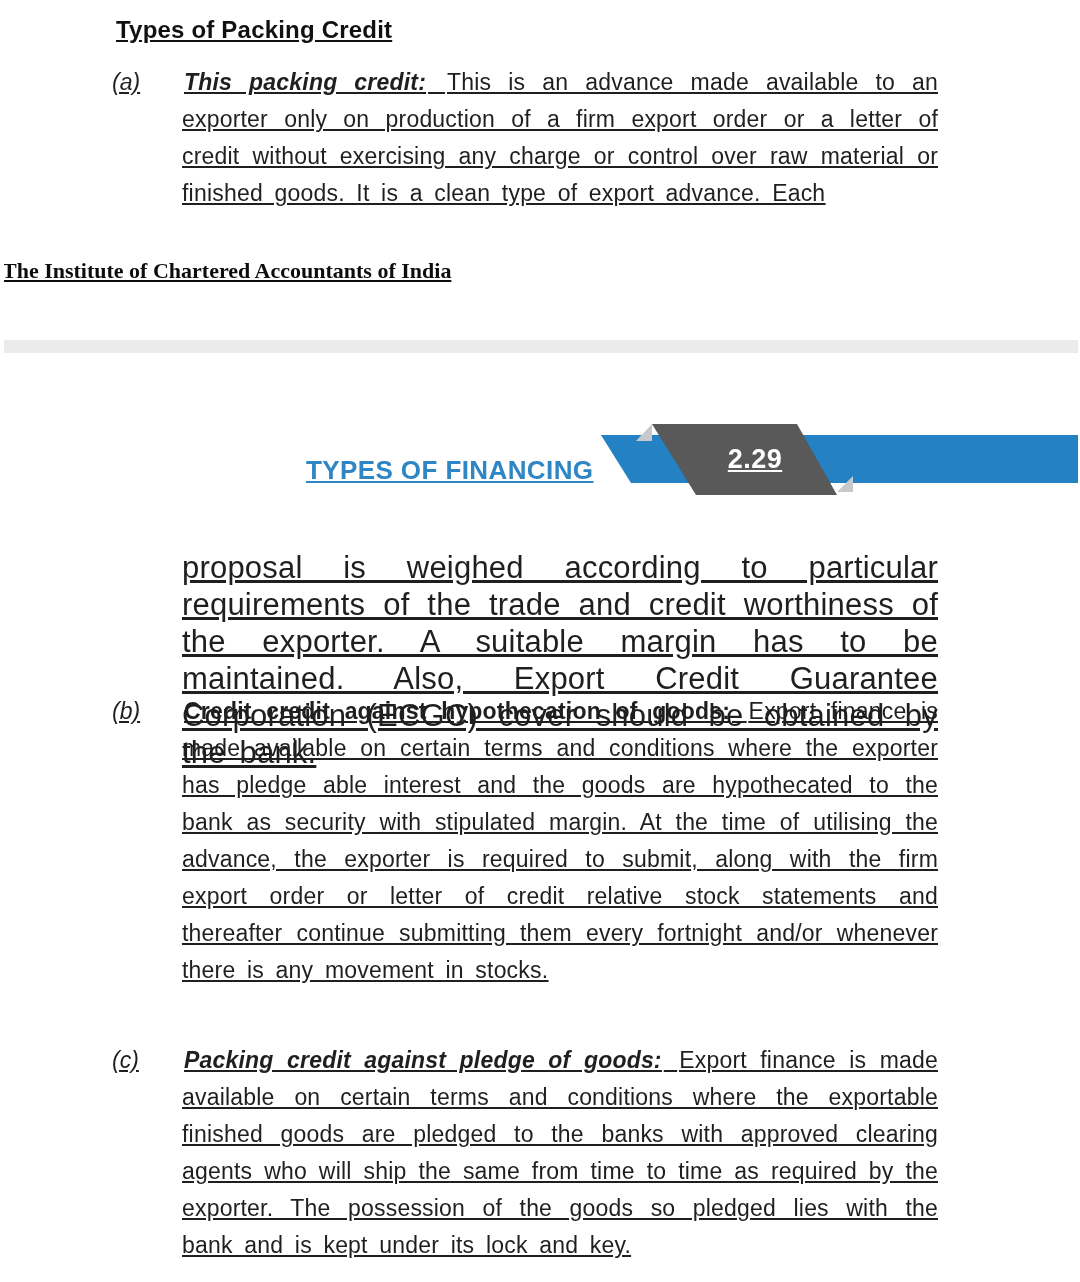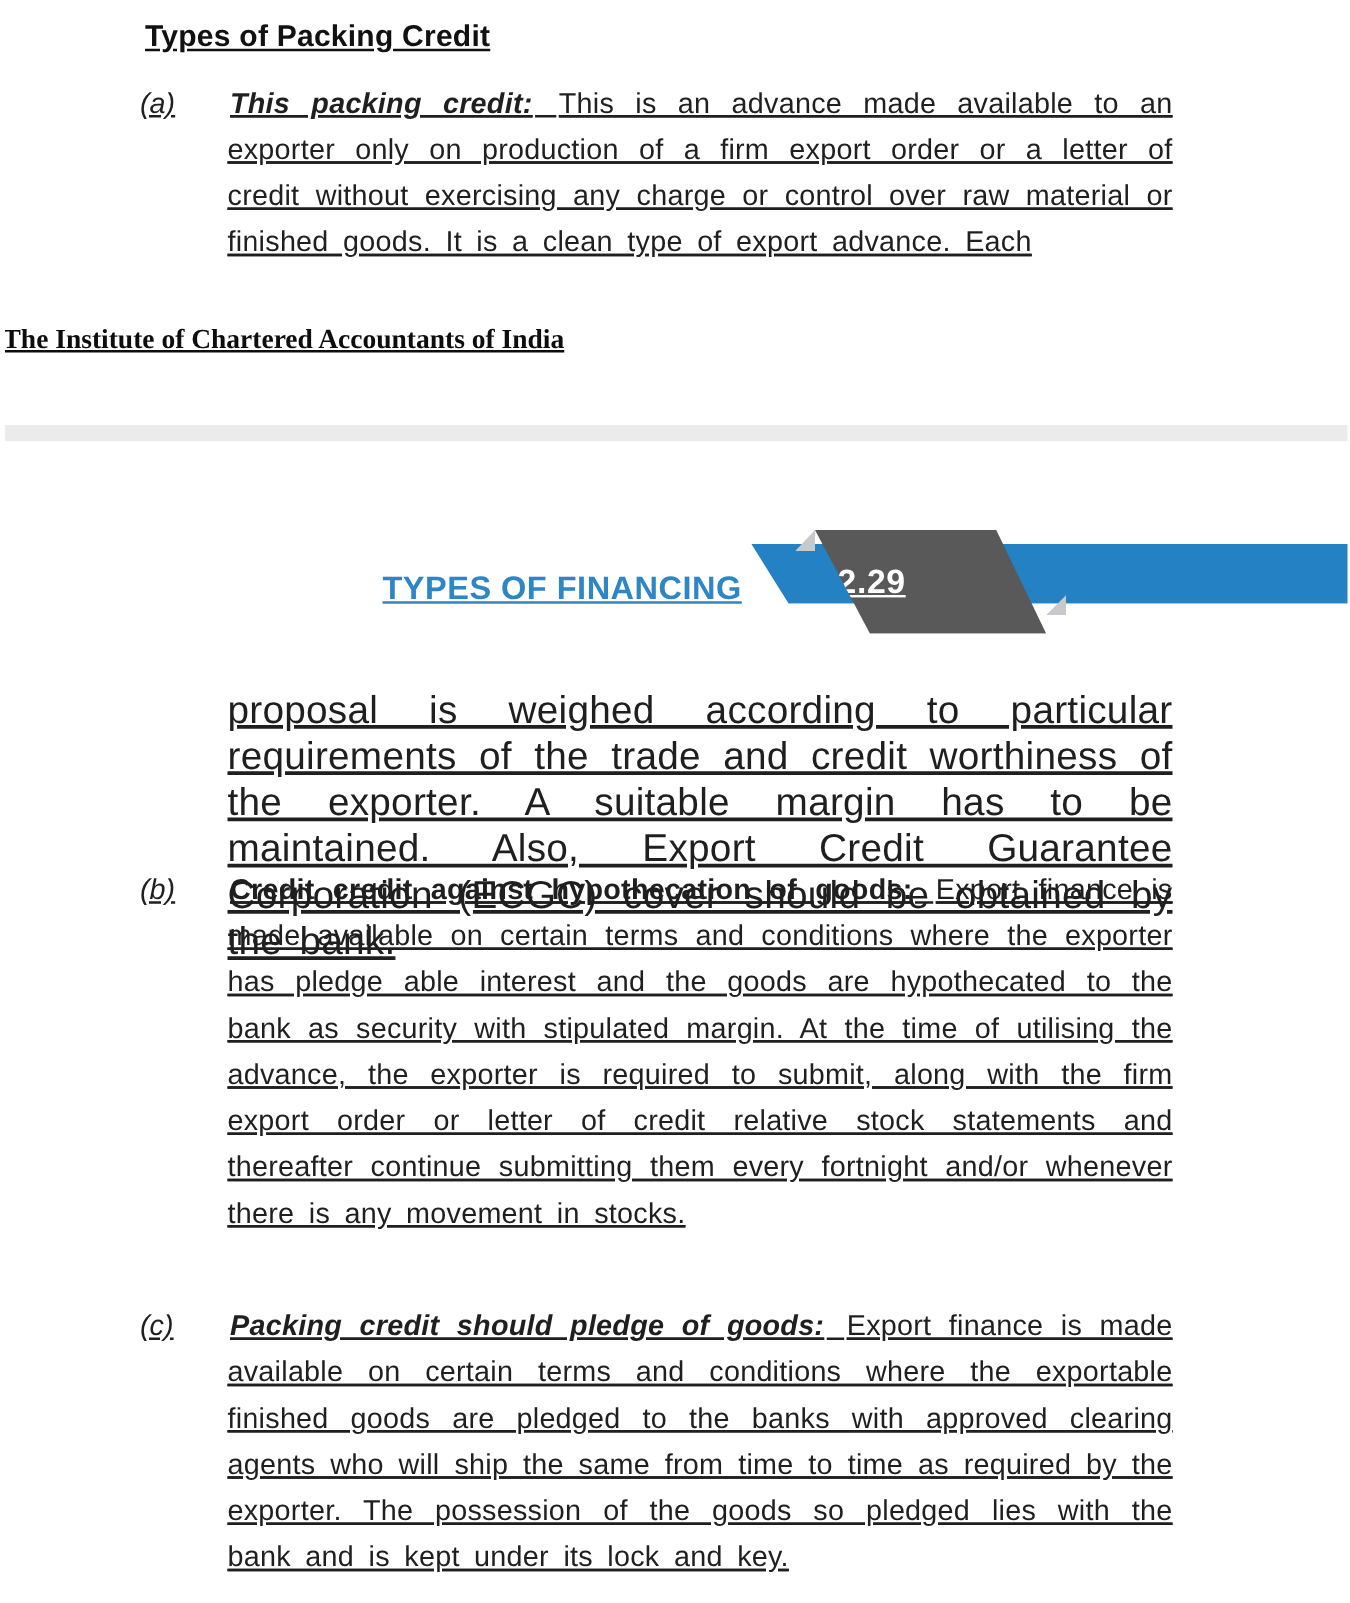--- a/index.html
+++ b/index.html
@@ -91,27 +91,27 @@
     position:absolute;
     background:var(--fold-gray);
     clip-path:polygon(100% 0, 0 100%, 100% 100%);
     z-index:2;
   }
   .fold-top-left{ left:632px; top:420px; width:16px; height:17px; }
   .fold-bottom-right{ left:833px; top:472px; width:16px; height:16px; }
   .badge-parallelogram{
     position:absolute;
     left:640px; top:420px;
-    width:200px; height:83px;
+    width:200px; height:71px;
     background:var(--badge-gray);
     clip-path:polygon(8px 0, 153px 0, 193px 100%, 52px 100%);
     z-index:3;
     display:flex;
     align-items:center;
-    justify-content:flex-start;
+    justify-content:center;
     padding-left:24px;
   }
   .badge-number{
     color:#ffffff;
     font-size:27px;
     font-weight:bold;
     letter-spacing:0.5px;
   }
   
   .para{
@@ -172,20 +172,20 @@
     <span class="item-label">(b)</span>
     <p class="item-text">
       <span class="lead-bold">Credit credit against hypothecation of goods:</span>
       <span>Export finance is made available on certain terms and conditions where the exporter has pledge able interest and the goods are hypothecated to the bank as security with stipulated margin. At the time of utilising the advance, the exporter is required to submit, along with the firm export order or letter of credit relative stock statements and thereafter continue submitting them every fortnight and/or whenever there is any movement in stocks.</span>
     </p>
   </div>
 
   <div class="list-item item-c">
     <span class="item-label">(c)</span>
     <p class="item-text">
-      <span class="lead-bold-italic">Packing credit should pledge of goods:</span>
+      <span class="lead-bold-italic">Packing credit against pledge of goods:</span>
       <span>Export finance is made available on certain terms and conditions where the exportable finished goods are pledged to the banks with approved clearing agents who will ship the same from time to time as required by the exporter. The possession of the goods so pledged lies with the bank and is kept under its lock and key.</span>
     </p>
   </div>
 
   <div class="bottom-hairline"></div>
 
 </div>
 
 </body></html>

